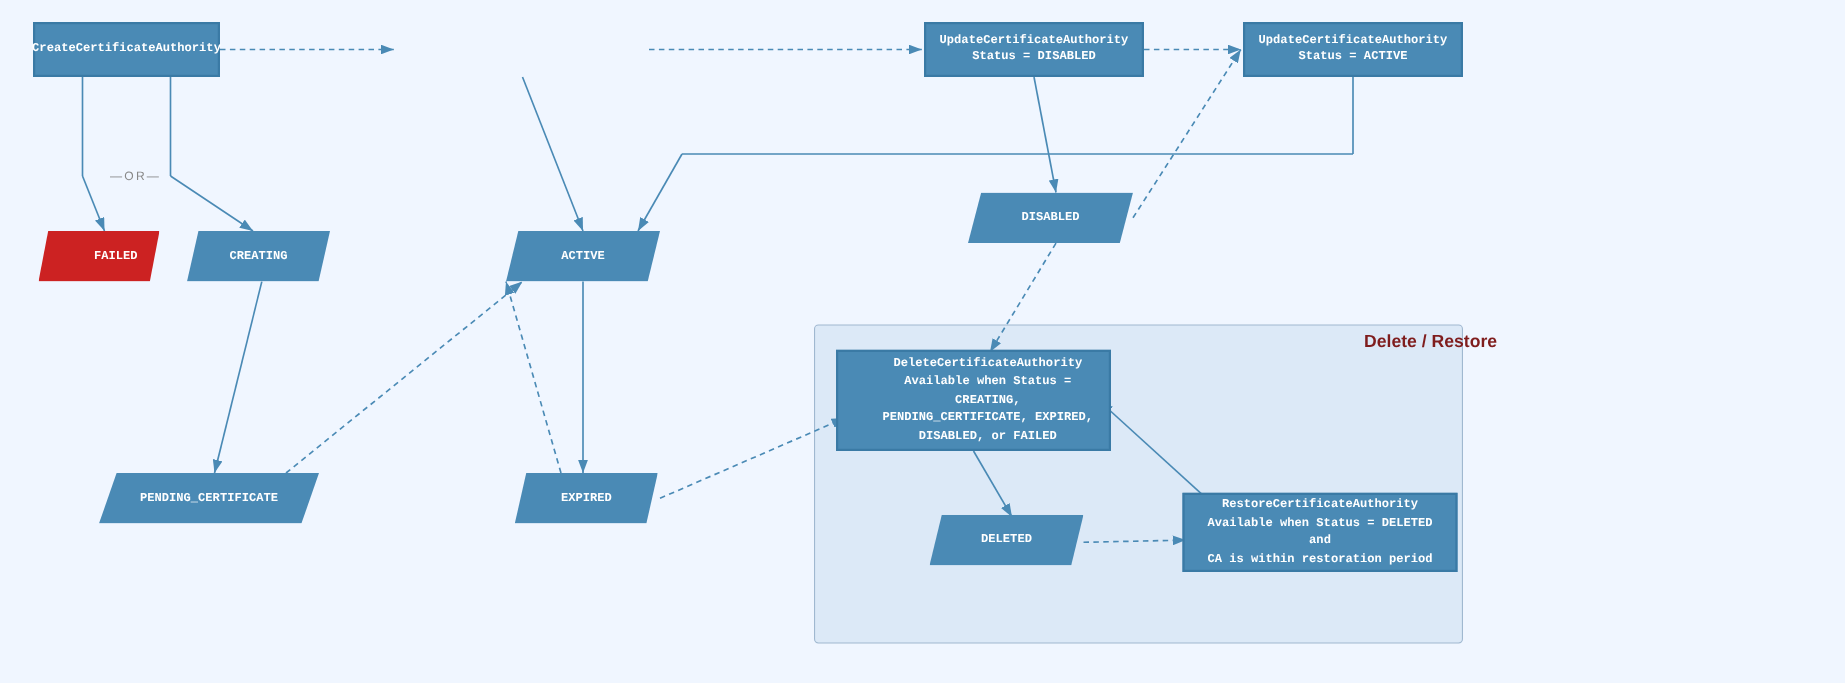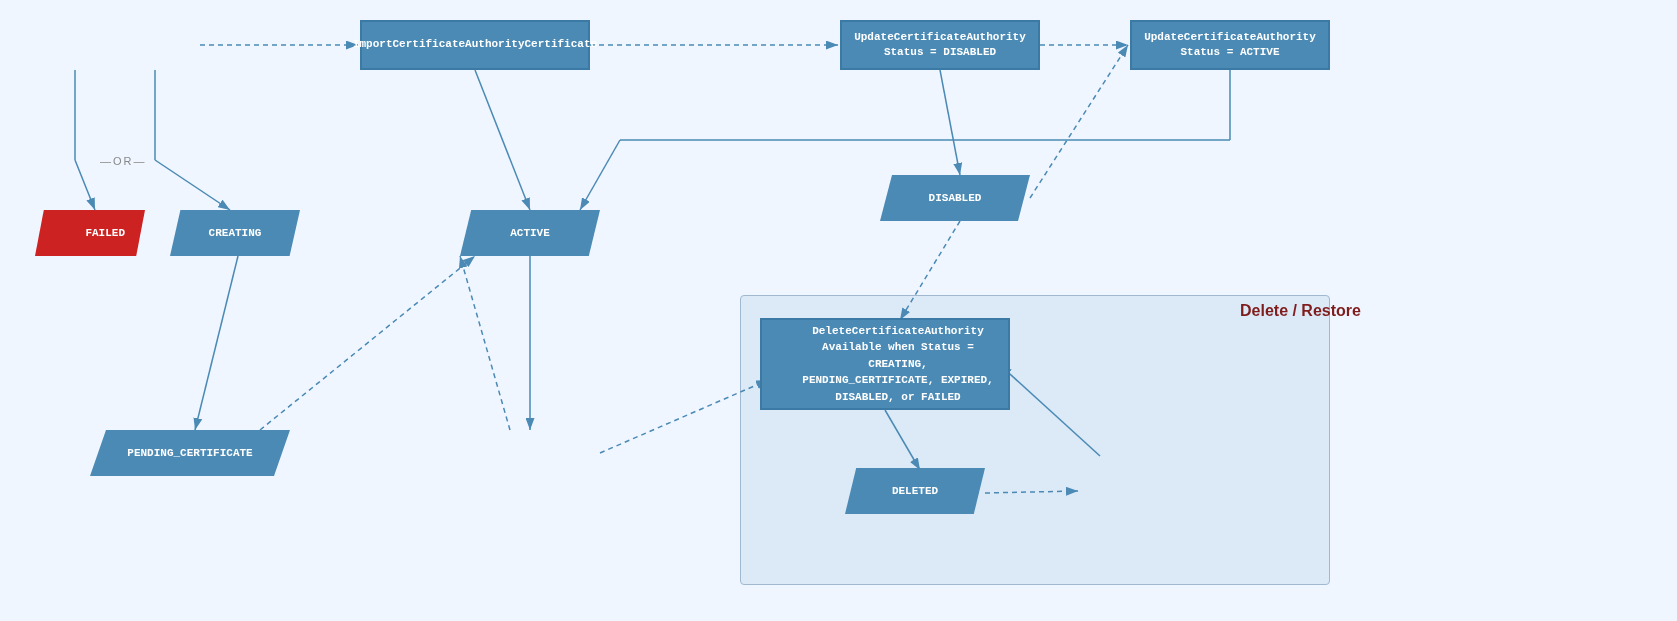--- a/index.html
+++ b/index.html
@@ -144,24 +144,24 @@
     <line x1="985" y1="493" x2="1078" y2="491" stroke="#4a8ab5" stroke-width="1.5" stroke-dasharray="5,4" marker-end="url(#arrowhead-dotted)"></line>
 
     <line x1="1100" y1="456" x2="1000" y2="365" stroke="#4a8ab5" stroke-width="1.5" marker-end="url(#arrowhead)"></line>
 
     <line x1="600" y1="453" x2="768" y2="380" stroke="#4a8ab5" stroke-width="1.5" stroke-dasharray="5,4" marker-end="url(#arrowhead-dotted)"></line>
 
   </svg>
 
   <div class="or-label" style="left: 100px; top: 155px; letter-spacing: 2px; color: #888;">—OR—</div>
 
-
-  <div class="node rect-node" style="left: 360px; top: 20px; width: 230px; height: 50px;">
-    <span>ImportCertificateAuthorityCertificate</span>
-  </div>
+  <div class="node rect-node" style="left: 30px; top: 20px; width: 170px; height: 50px;">
+    <span>CreateCertificateAuthority</span>
+  </div>
+
 
   <div class="node rect-node" style="left: 840px; top: 20px; width: 200px; height: 50px; line-height: 1.4;">
     <span>UpdateCertificateAuthority<br>Status = DISABLED</span>
   </div>
 
   <div class="node rect-node" style="left: 1130px; top: 20px; width: 200px; height: 50px; line-height: 1.4;">
     <span>UpdateCertificateAuthority<br>Status = ACTIVE</span>
   </div>
 
   <div class="node para-node-red" style="left: 35px; top: 210px; width: 110px; height: 46px;">
@@ -177,23 +177,29 @@
   </div>
 
   <div class="node para-node" style="left: 880px; top: 175px; width: 150px; height: 46px;">
     <span>DISABLED</span>
   </div>
 
   <div class="node para-node" style="left: 90px; top: 430px; width: 200px; height: 46px;">
     <span>PENDING_CERTIFICATE</span>
   </div>
 
+  <div class="node para-node" style="left: 468px; top: 430px; width: 130px; height: 46px;">
+    <span>EXPIRED</span>
+  </div>
 
   <div class="node rect-node" style="left: 760px; top: 318px; width: 250px; height: 92px; line-height: 1.5; padding-left: 36px;">
     <span>DeleteCertificateAuthority<br>Available when Status = CREATING,<br>PENDING_CERTIFICATE, EXPIRED,<br>DISABLED, or FAILED</span>
   </div>
 
   <div class="node para-node" style="left: 845px; top: 468px; width: 140px; height: 46px;">
     <span>DELETED</span>
   </div>
 
+  <div class="node rect-node" style="left: 1075px; top: 448px; width: 250px; height: 72px; line-height: 1.5;">
+    <span>RestoreCertificateAuthority<br>Available when Status = DELETED and<br>CA is within restoration period</span>
+  </div>
 
 </div>
 
 </body></html>

